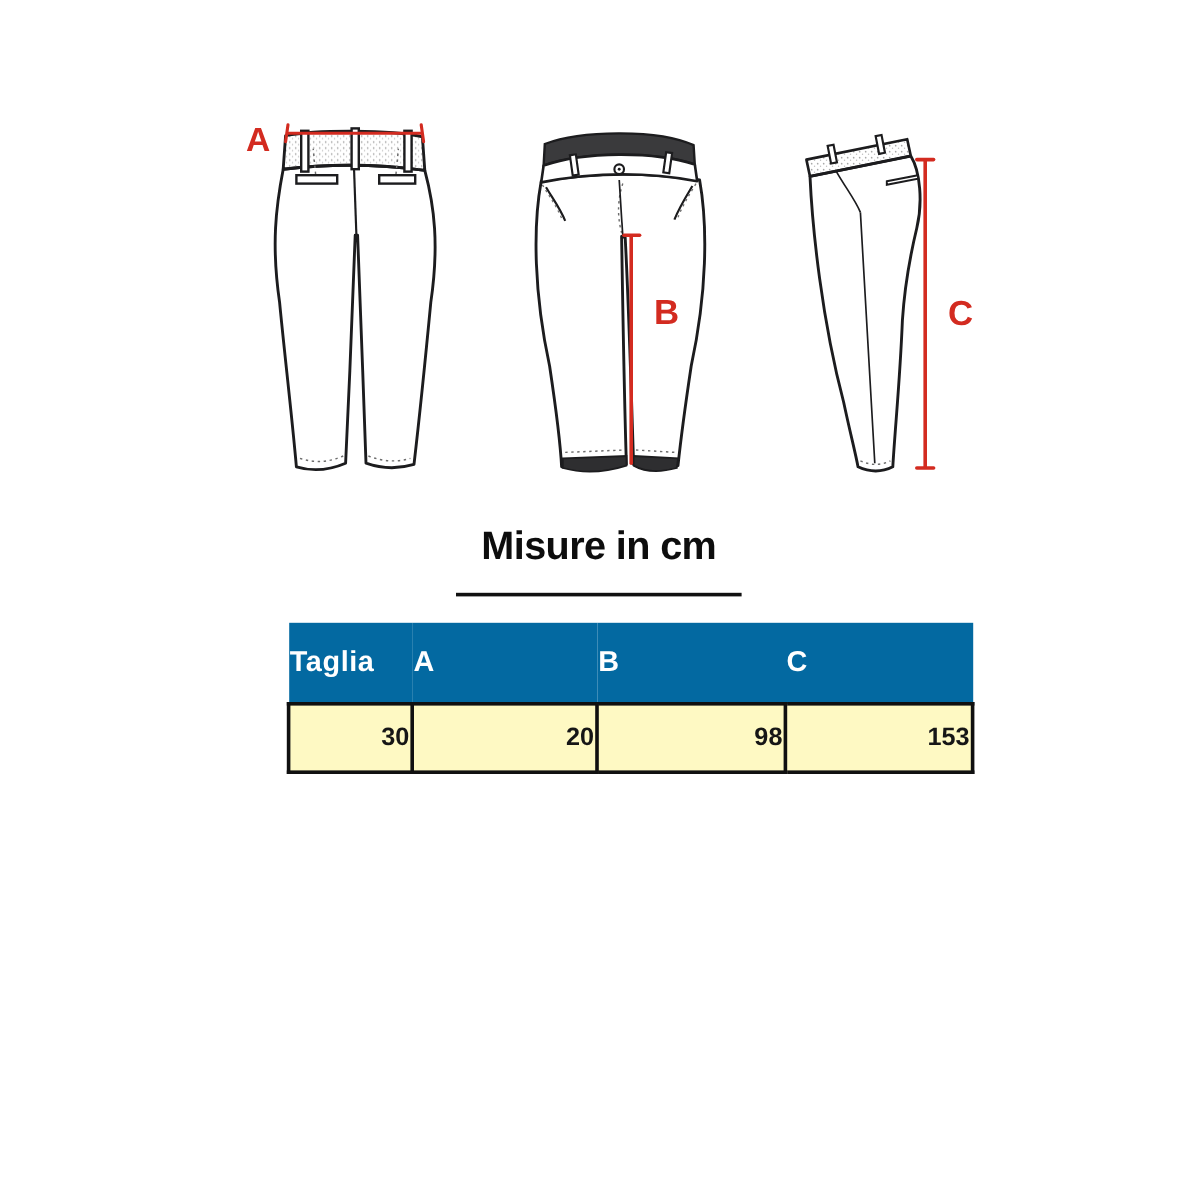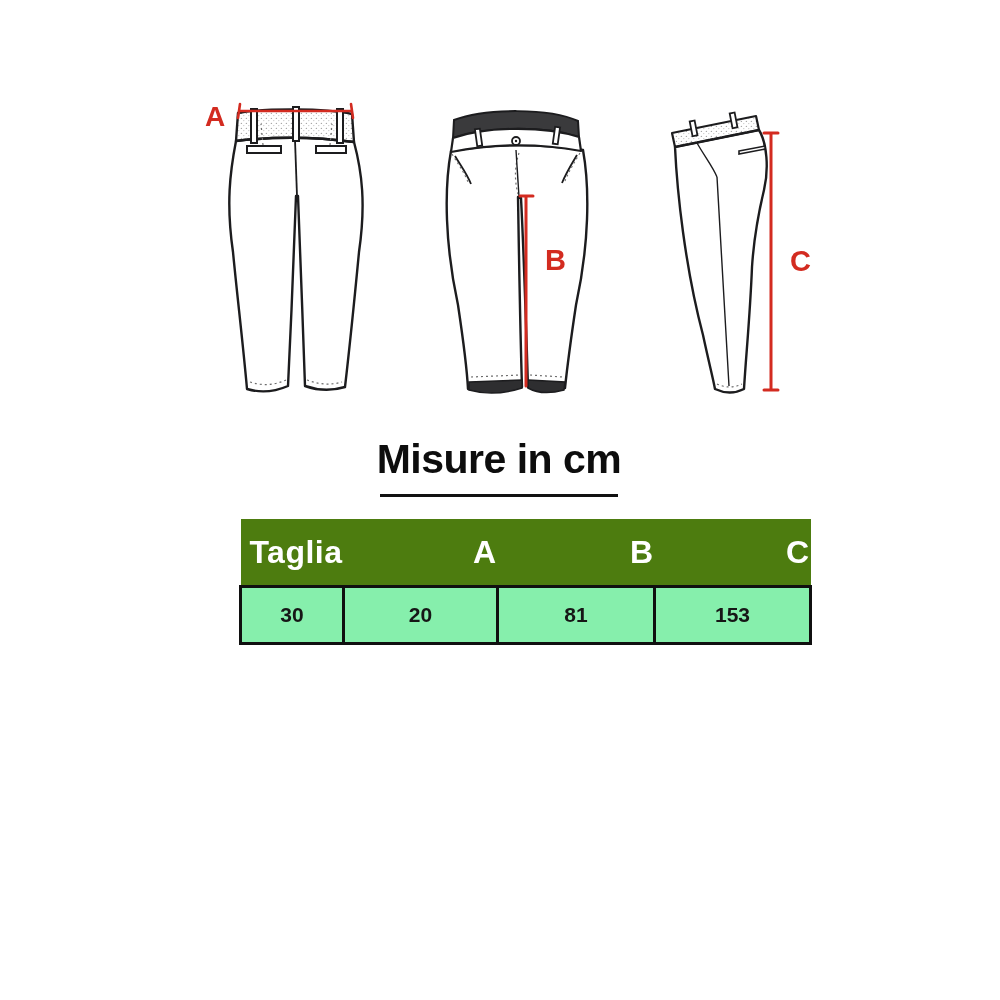--- a/index.html
+++ b/index.html
@@ -6,35 +6,35 @@
   .canvas{
     position:relative;width:1000px;height:1000px;background:#ffffff;overflow:hidden;
     font-family:"Liberation Sans","DejaVu Sans",sans-serif;color:#111;
   }
   .diagram{position:absolute;}
   .diagram-back{left:195px;top:92px;}
   .diagram-front{left:425px;top:93px;}
   .diagram-side{left:655px;top:95px;}
   .page-title{
     position:absolute;left:499px;top:436px;transform:translateX(-50%);
-    font-size:41px;font-weight:800;letter-spacing:-0.5px;color:#0d0d0d;white-space:nowrap;
+    font-size:33px;font-weight:800;letter-spacing:-0.5px;color:#0d0d0d;white-space:nowrap;
   }
   .title-underline{
     position:absolute;left:380px;top:494px;width:238px;height:3px;background:#111;
   }
   .size-table{
     position:absolute;left:239px;top:519px;border-collapse:collapse;table-layout:fixed;
   }
   .size-table th{
-    background:#4d7c0f;color:#ffffff;font-size:32px;font-weight:800;
-    height:64px;text-align:right;vertical-align:middle;border:0;letter-spacing:0.5px;
+    background:#0369a1;color:#ffffff;font-size:24px;font-weight:800;
+    height:64px;text-align:left;vertical-align:middle;border:0;letter-spacing:0.5px;
   }
   .size-table td{
-    background:#86efac;color:#161616;font-size:21px;font-weight:800;
-    height:52px;text-align:center;vertical-align:middle;border:3px solid #101010;
+    background:#fef9c3;color:#161616;font-size:21px;font-weight:800;
+    height:52px;text-align:right;vertical-align:middle;border:3px solid #101010;
   }
   .col-taglia{width:101px;}
   .col-a{width:152px;}
   .col-b{width:155px;}
   .col-c{width:154px;}
   svg text.meas-label{font-family:"Liberation Sans","DejaVu Sans",sans-serif;font-weight:800;}
 </style>
 </head>
 <body>
 
@@ -167,19 +167,19 @@
         <th class="col-taglia">Taglia</th>
         <th class="col-a">A</th>
         <th class="col-b">B</th>
         <th class="col-c">C</th>
       </tr>
     </thead>
     <tbody>
       <tr>
         <td>30</td>
         <td>20</td>
-        <td>81</td>
+        <td>98</td>
         <td>153</td>
       </tr>
     </tbody>
   </table>
 
 </div>
 
 </body></html>

